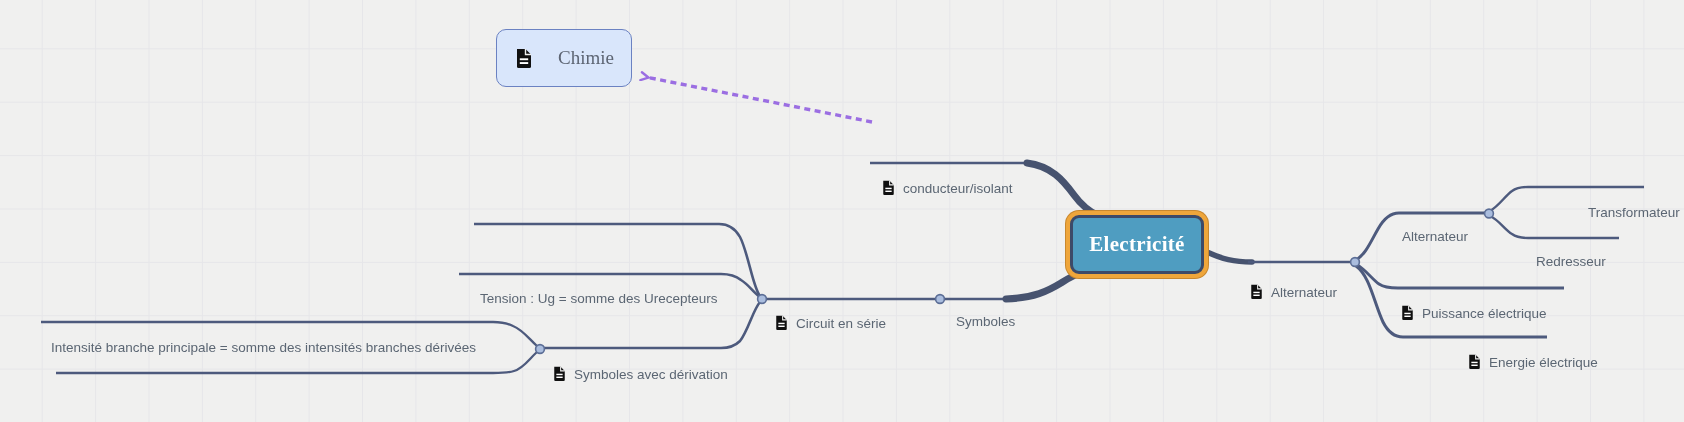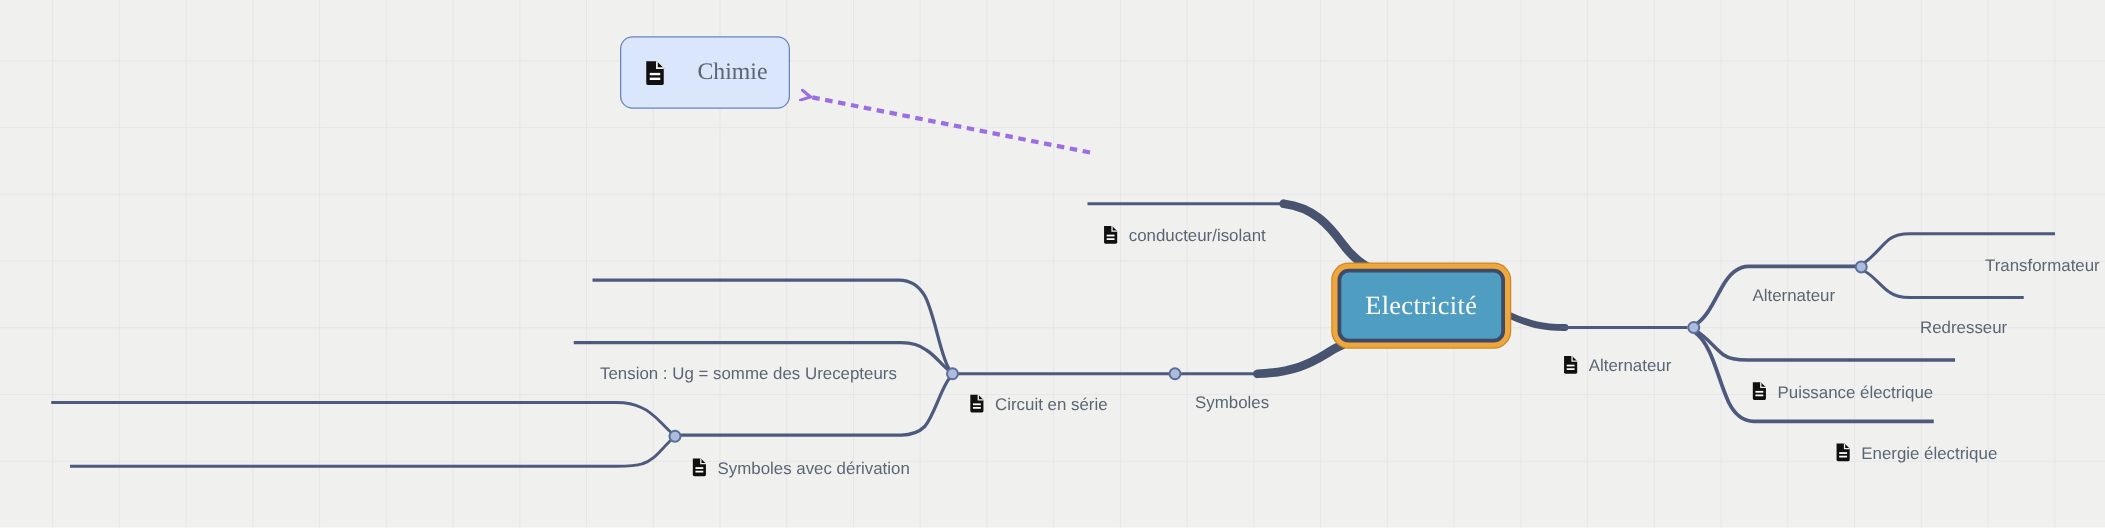--- a/index.html
+++ b/index.html
@@ -34,21 +34,21 @@
   .root-outer{
     position:absolute;left:1066px;top:211px;width:142px;height:67px;
     box-sizing:border-box;padding:4px;
     background:#efa63b;border-radius:13px;
     box-shadow:0 0 0 1px #c9882e;
   }
   .root-inner{
     box-sizing:border-box;width:100%;height:100%;
     background:#4f9dc1;border:3px solid #3d4a68;border-radius:9px;
     display:flex;align-items:center;justify-content:center;
-    font-family:"Liberation Serif", serif;font-weight:normal;
+    font-family:"Liberation Serif", serif;font-weight:bold;
     font-size:21px;color:#ffffff;letter-spacing:.3px;
   }
 </style>
 </head>
 <body>
 
 <div class="stage">
 
   <svg width="0" height="0" style="position:absolute" aria-hidden="true">
     <defs>
@@ -123,20 +123,23 @@
     <svg class="doc" viewBox="0 0 20 22">
         <use href="#docicon"></use>
       </svg>
     <span>Circuit en série</span>
   </div>
 
   <div class="node" style="left:956px;top:273px">
     <span>Symboles</span>
   </div>
 
+  <div class="node" style="left:51px;top:299px">
+    <span>Intensité branche principale = somme des intensités branches dérivées</span>
+  </div>
 
   <div class="node" style="left:552px;top:324px">
     <svg class="doc" viewBox="0 0 20 22">
         <use href="#docicon"></use>
       </svg>
     <span>Symboles avec dérivation</span>
   </div>
 
 
   <div class="node" style="left:1249px;top:242px">

